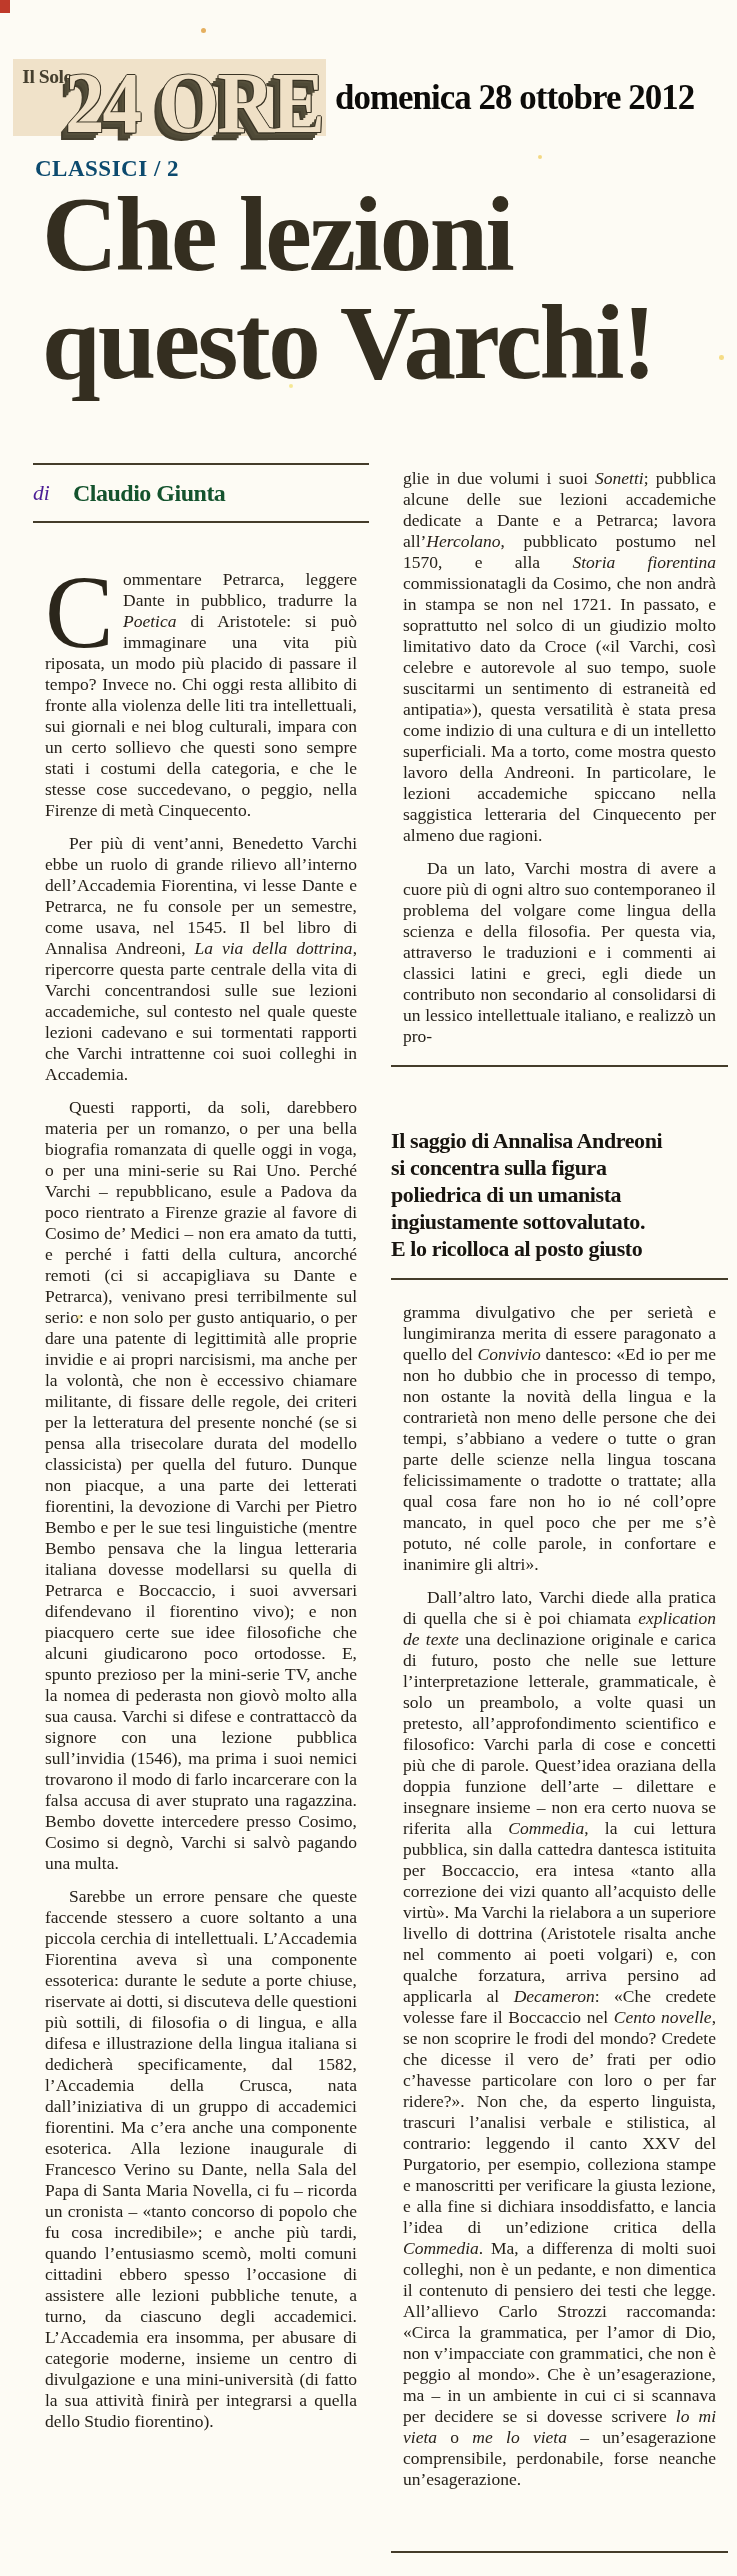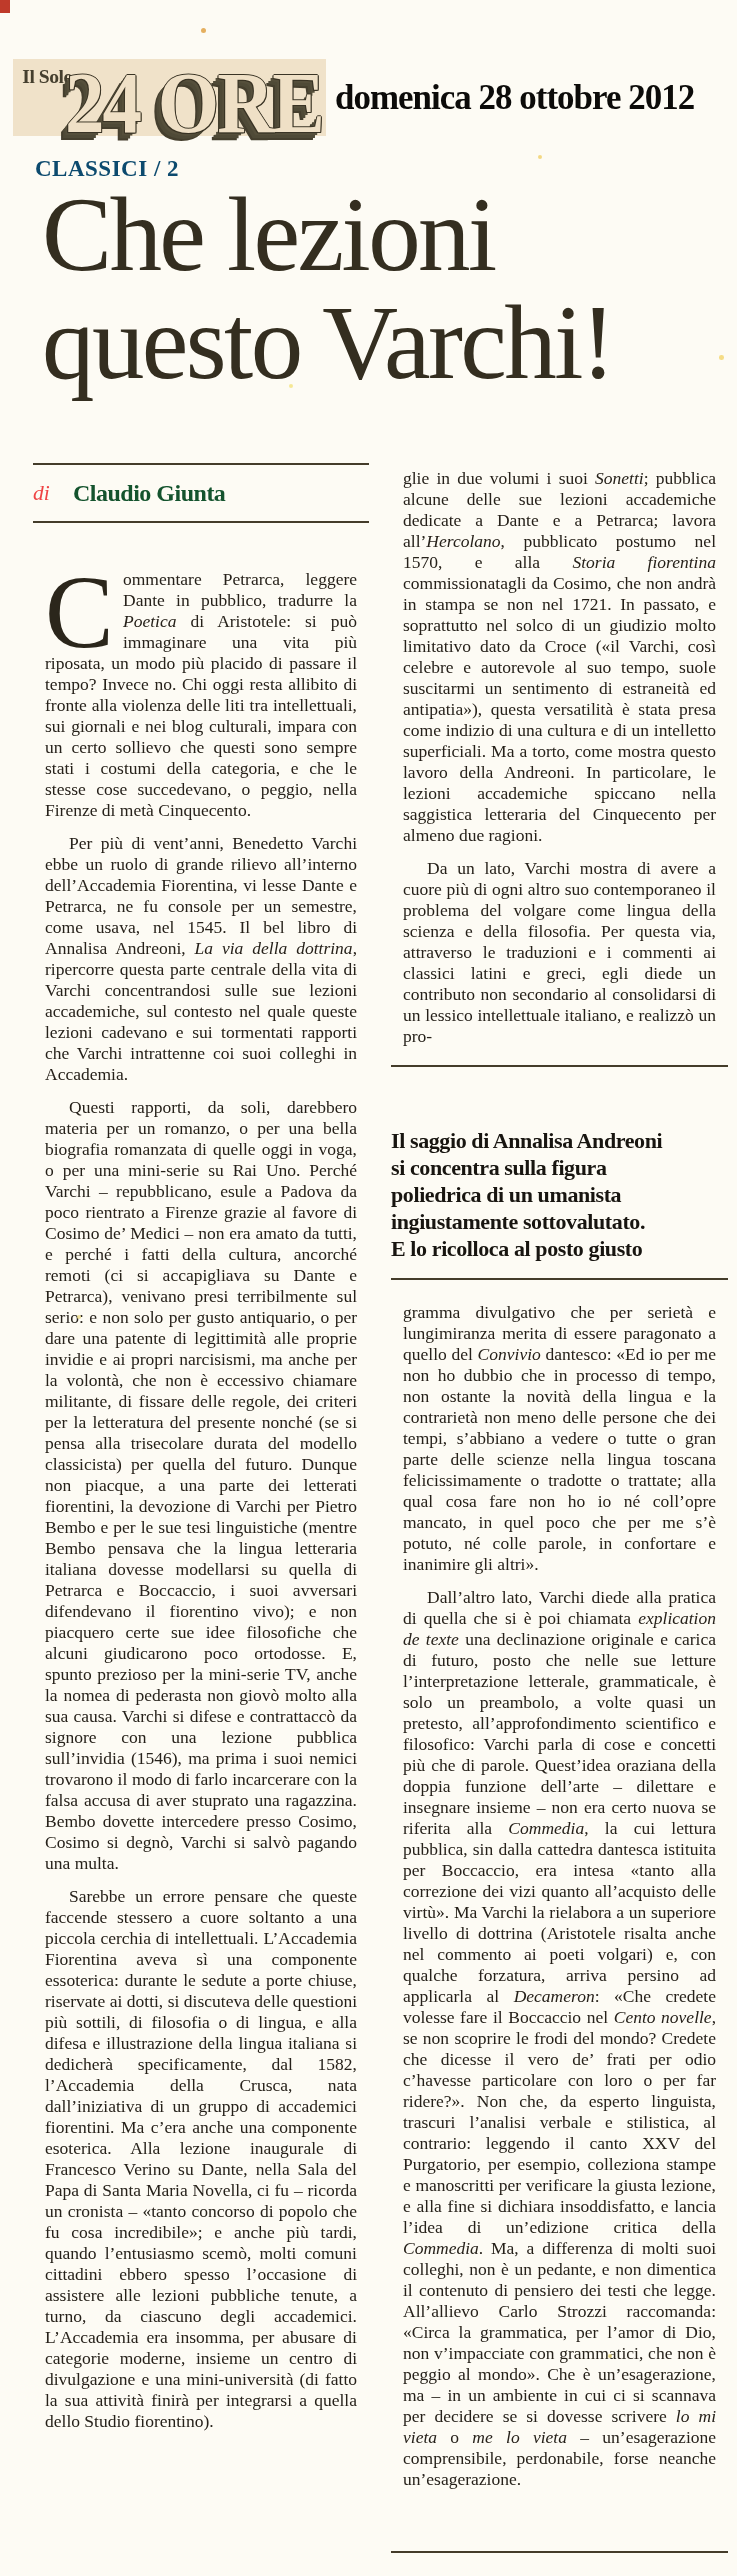--- a/index.html
+++ b/index.html
@@ -50,21 +50,21 @@
     font-size:105px;line-height:108px;letter-spacing:-2.6px;
     color:#342e20;font-weight:normal;
   }
   .headline span{display:block;}
   
   .byline-block{
     position:absolute;left:33px;top:463px;width:336px;height:56px;
     border-top:2.1px solid #443c2a;border-bottom:2.1px solid #443c2a;
     display:flex;align-items:center;
   }
-  .by-prefix{font-style:italic;font-size:21.6px;color:#ef4444;margin-right:7.2px;}
+  .by-prefix{font-style:italic;font-size:21.6px;color:#4c1d95;margin-right:7.2px;}
   .by-name{font-weight:bold;font-size:24px;color:#14532d;letter-spacing:-0.5px;margin-left:16px;}
   
   .col-left{position:absolute;left:33px;top:557px;width:336px;}
   .col-right{position:absolute;left:391px;top:456px;width:337px;}
   .para{
     margin:12px;font-size:17.5px;line-height:21px;
     text-align:justify;hyphens:auto;-webkit-hyphens:auto;
     color:#26211a;
   }
   .para.indent{text-indent:24px;}
@@ -107,21 +107,21 @@
 
   <div class="corner-mark"></div>
 
   <div class="logo-box">
     <span class="logo-prefix">Il Sole</span>
     <span class="logo-main">24 ORE</span>
   </div>
   <div class="issue-date">domenica 28 ottobre 2012</div>
 
   <div class="kicker">CLASSICI / 2</div>
-  <h1 class="headline" style="margin:0;font-weight:normal;">
+  <h1 class="headline" style="margin:0;font-weight:bold;">
     <span>Che lezioni</span>
     <span>questo Varchi!</span>
   </h1>
 
   <div class="byline-block">
     <span class="by-prefix">di</span>
     <span class="by-name">Claudio Giunta</span>
   </div>
 
   <div class="col-left">

